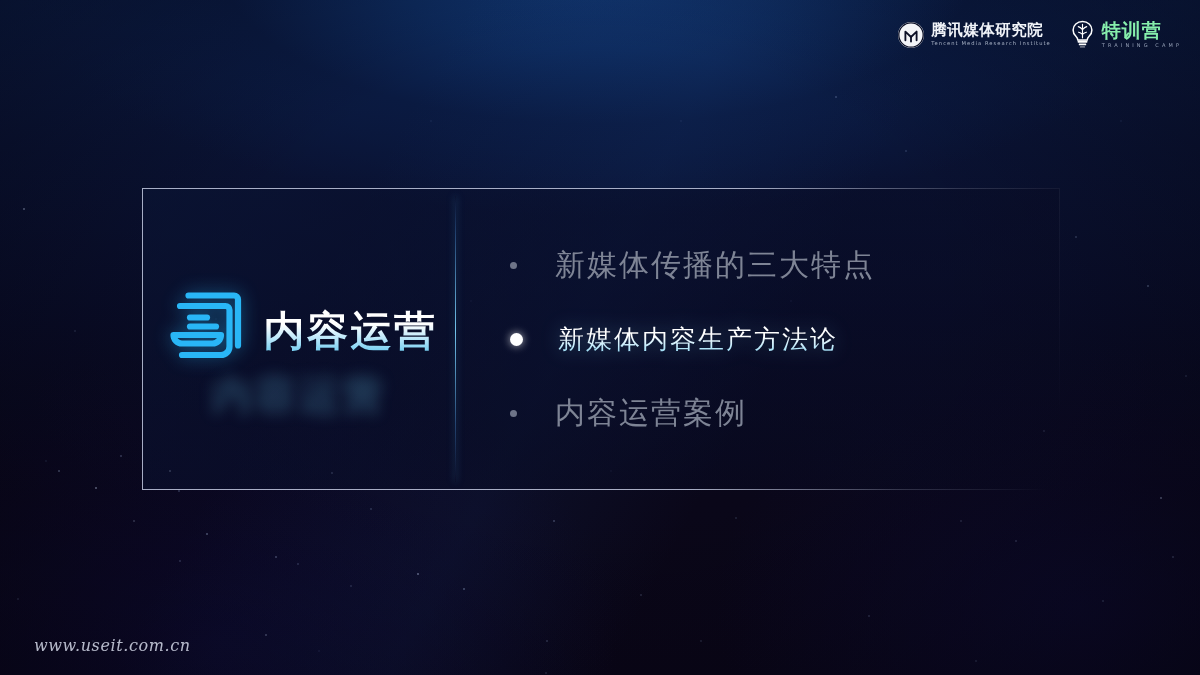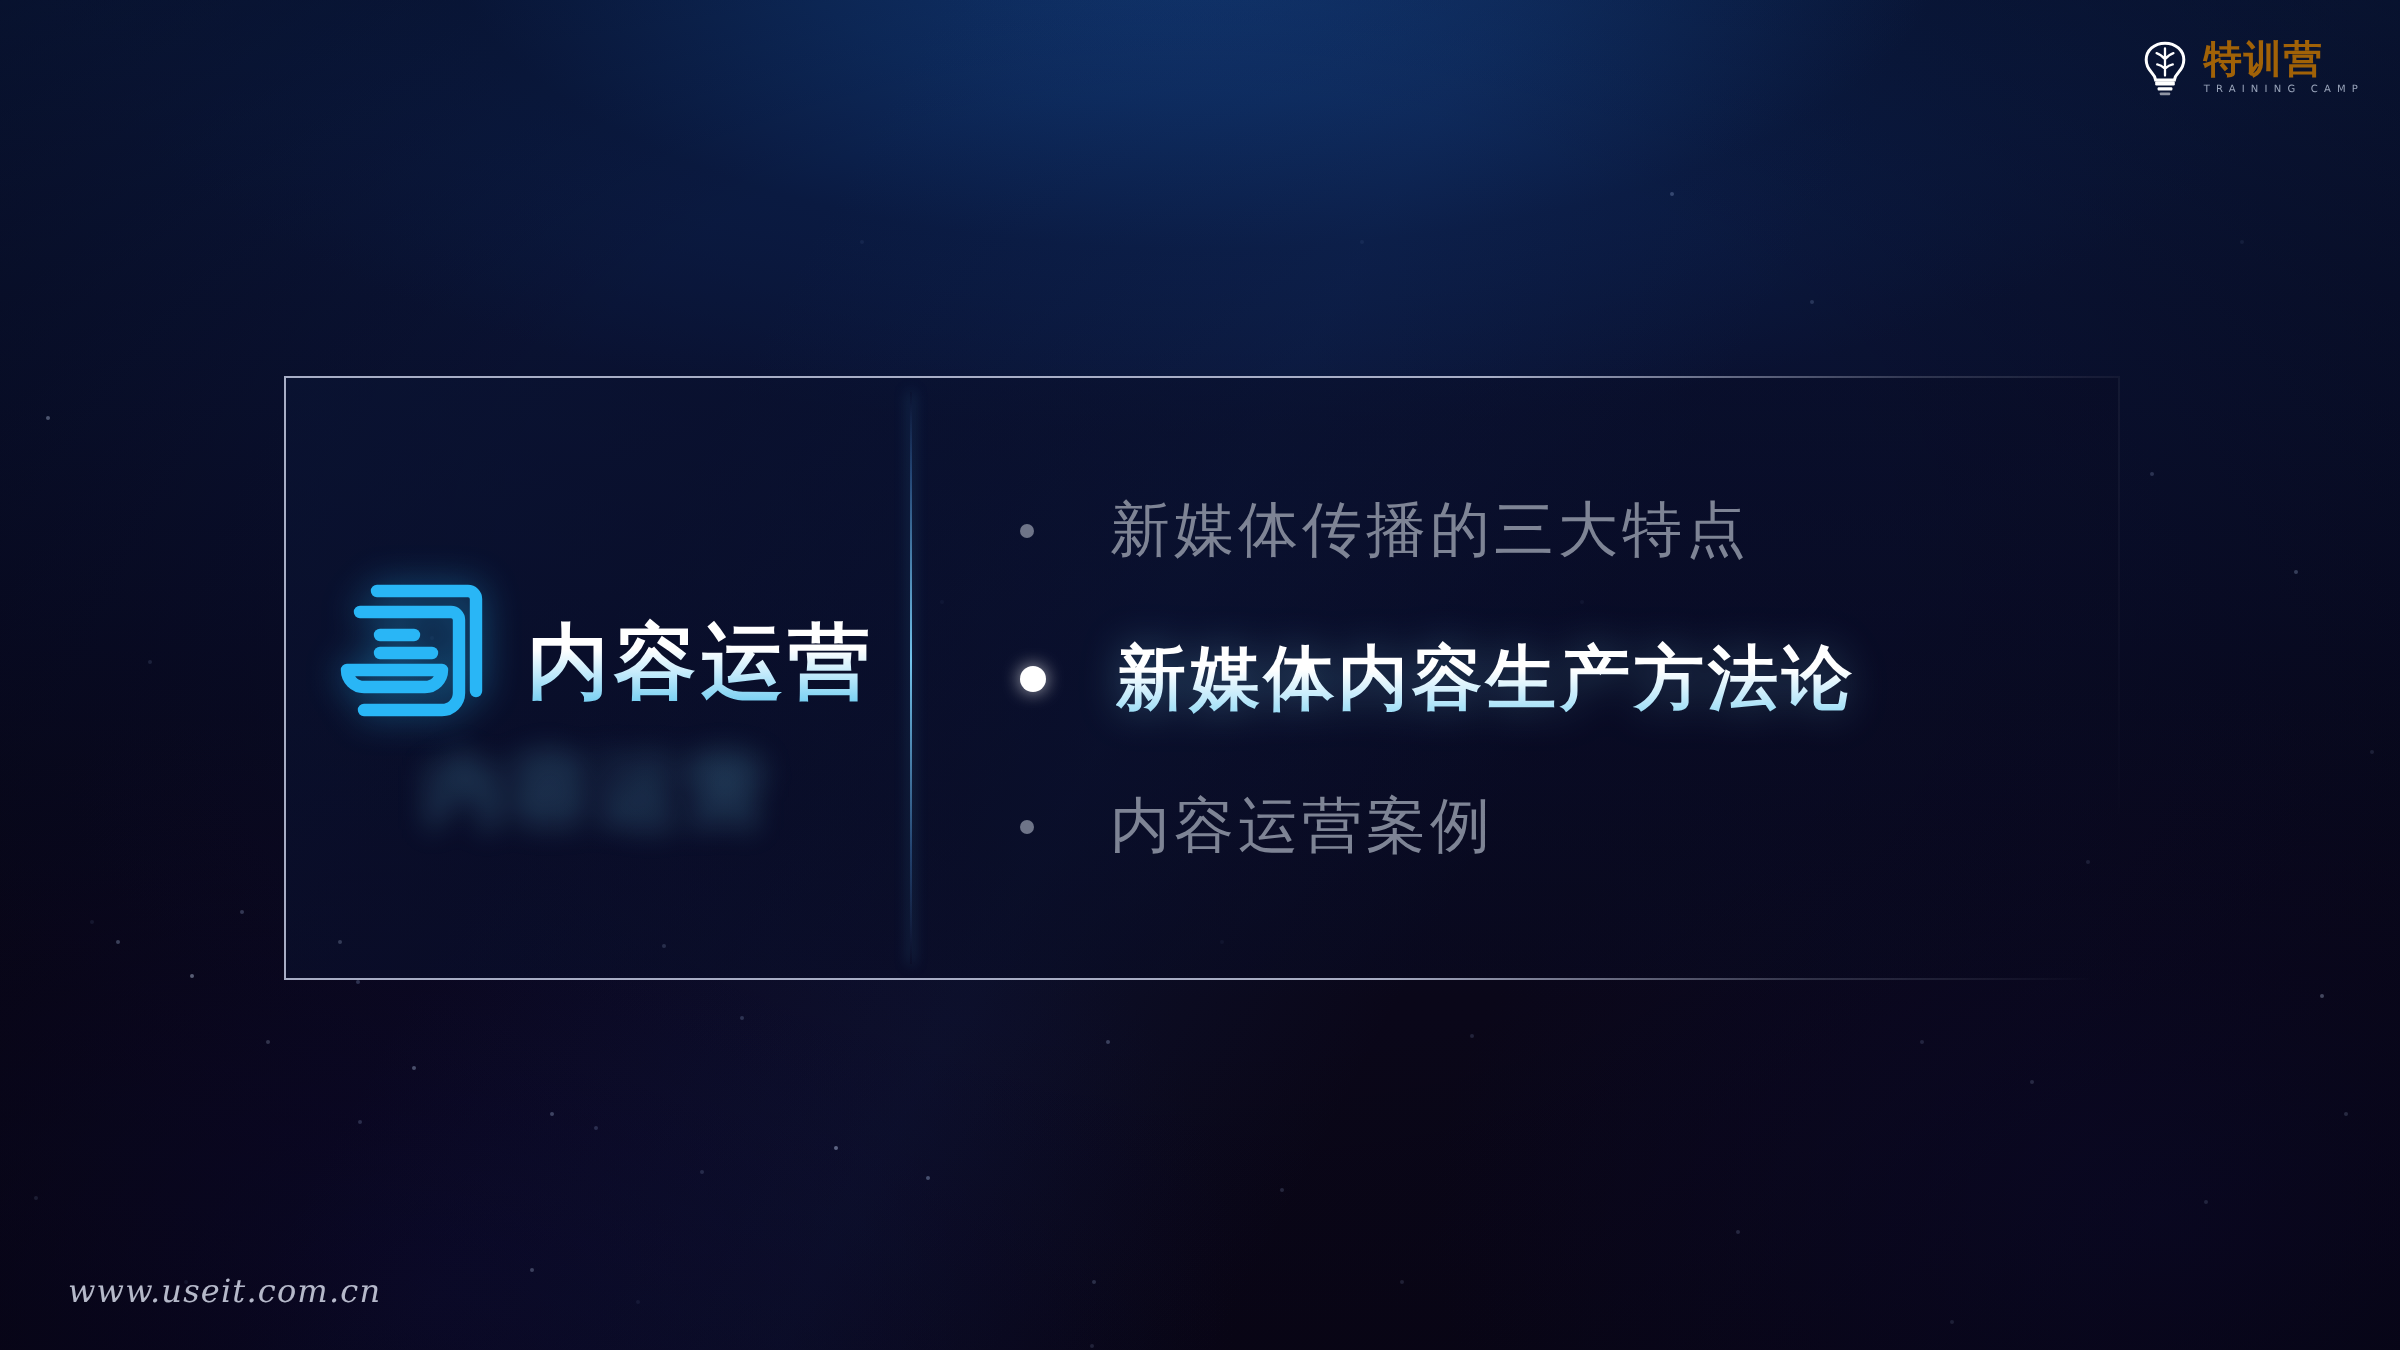--- a/index.html
+++ b/index.html
@@ -131,21 +131,21 @@
   .camp-emblem {
     width: 27px;
     height: 29px;
     position: relative;
     flex: none;
   }
   .camp-text { display: flex; flex-direction: column; line-height: 1; }
   .camp-cn {
     font-size: 19px;
     font-weight: 700;
-    color: #a16207;
+    color: #86efac;
     letter-spacing: 1px;
     font-family: "DejaVu Sans", "Liberation Sans", sans-serif;
   }
   .camp-en {
     font-size: 5px;
     color: #99a4ba;
     letter-spacing: 3.1px;
     margin-top: 3px;
     white-space: nowrap;
     font-family: "DejaVu Sans", "Liberation Sans", sans-serif;
@@ -277,22 +277,22 @@
     font-family: "DejaVu Sans", "Liberation Sans", sans-serif;
     white-space: nowrap;
   }
   .agenda-item.dim .agenda-label {
     font-size: 30px;
     font-weight: 400;
     color: #7e8495;
     letter-spacing: 2px;
   }
   .agenda-item.active .agenda-label {
-    font-size: 35px;
-    font-weight: 700;
+    font-size: 26px;
+    font-weight: 400;
     letter-spacing: 2px;
     background: linear-gradient(180deg, #ffffff 0%, #ffffff 40%, #c5ebfb 68%, #7dd3f2 100%);
     -webkit-background-clip: text;
             background-clip: text;
     color: transparent;
     -webkit-text-fill-color: transparent;
     filter: drop-shadow(0 0 10px rgba(120,205,240,0.35));
   }
 
   
@@ -315,20 +315,33 @@
 
   <div class="bg-base"></div>
   <div class="bg-sheen"></div>
   <div class="stars"></div>
   <div class="stars2"></div>
   <div class="stars3"></div>
   <div class="bg-vignette"></div>
 
   <div class="brand-bar">
 
+    <div class="logo-tencent">
+      <span class="logo-mark">
+        <svg width="26" height="26" viewBox="0 0 26 26" aria-hidden="true">
+          <circle cx="13" cy="13" r="12.2" fill="none" stroke="#0b0f26" stroke-width="1.3"></circle>
+          <path d="M7.4 18.2 V9.6 L13 15.0 L18.6 9.6 V18.2" fill="none" stroke="#0b0f26" stroke-width="1.85" stroke-linecap="round" stroke-linejoin="round"></path>
+          <path d="M13 15.0 V19.6" fill="none" stroke="#0b0f26" stroke-width="1.85" stroke-linecap="round"></path>
+        </svg>
+      </span>
+      <span class="logo-tx-text">
+        <span class="logo-cn">腾讯媒体研究院</span>
+        <span class="logo-en">Tencent Media Research Institute</span>
+      </span>
+    </div>
 
     <div class="logo-camp">
       <span class="camp-emblem">
         <svg width="27" height="29" viewBox="0 0 27 29" aria-hidden="true">
           <path d="M13.5 1.6c5.3 0 9.4 3.6 9.4 8.3 0 2.6-1.1 4.6-2.6 6.2-1.3 1.4-1.9 2.4-2.1 3.9H8.8c-.2-1.5-.8-2.5-2.1-3.9-1.5-1.6-2.6-3.6-2.6-6.2 0-4.7 4.1-8.3 9.4-8.3z" fill="none" stroke="#ffffff" stroke-width="1.5"></path>
           <path d="M13.5 4.2v13.6M9.3 6.6c1.6.5 2.9 1.6 4.2 3M17.7 6.6c-1.6.5-2.9 1.6-4.2 3M9.6 12.2c1.3.2 2.6.9 3.9 2.1M17.4 12.2c-1.3.2-2.6.9-3.9 2.1" fill="none" stroke="#ffffff" stroke-width="1.15" stroke-linecap="round"></path>
           <rect x="8.6" y="20.6" width="9.8" height="2.1" rx="0.6" fill="#ffffff"></rect>
           <rect x="9.8" y="23.6" width="7.4" height="1.7" rx="0.5" fill="#ffffff"></rect>
           <rect x="10.9" y="26.2" width="5.2" height="1.4" rx="0.45" fill="rgba(255,255,255,0.55)"></rect>
         </svg>

